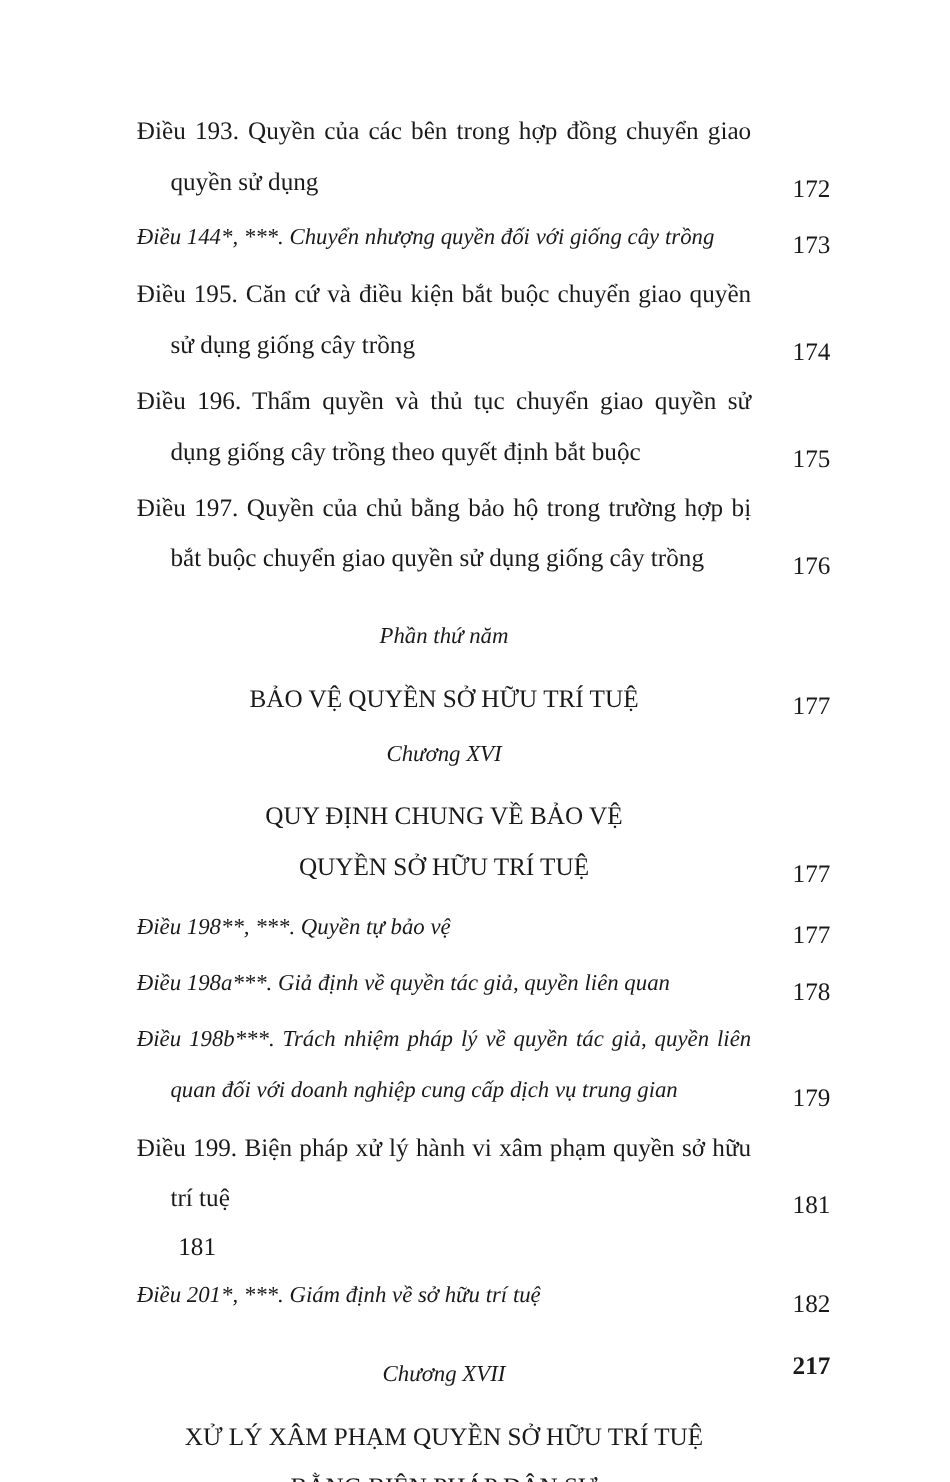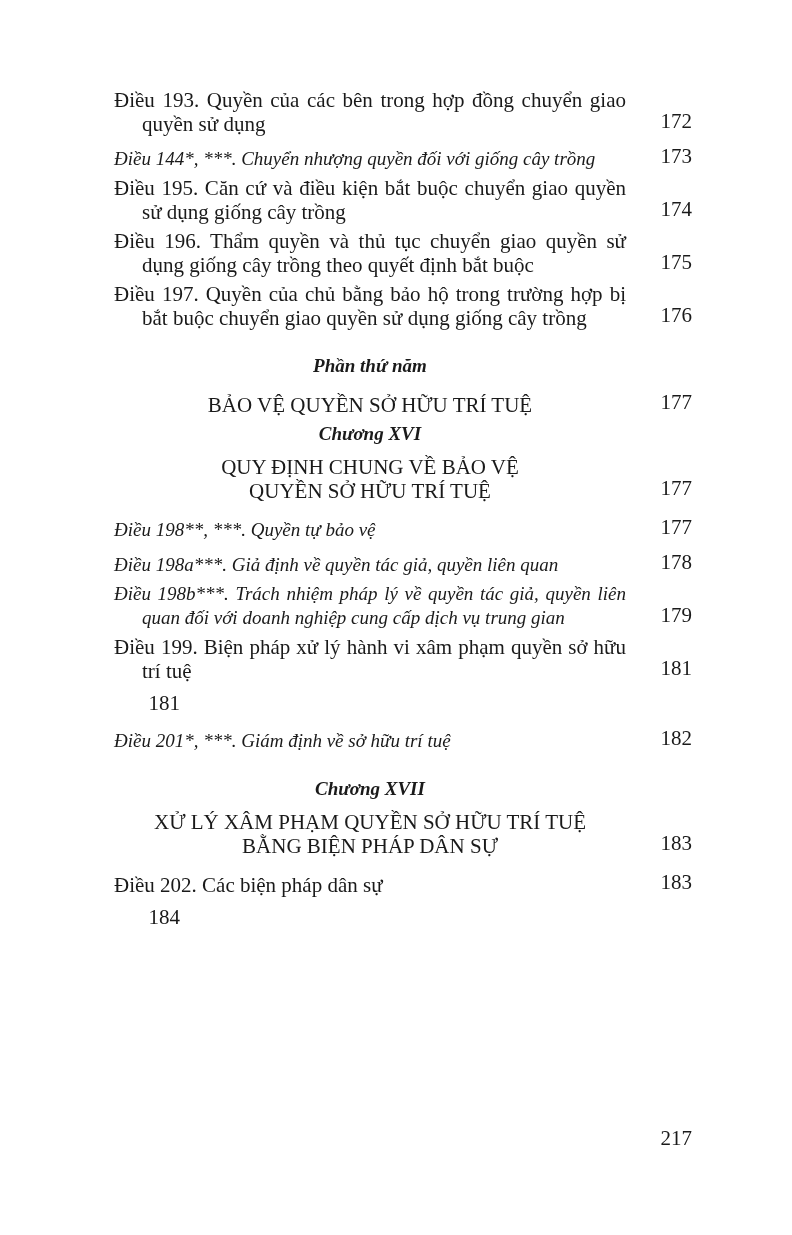--- a/index.html
+++ b/index.html
@@ -21,56 +21,55 @@
     overflow: hidden;
   }
   .row {
     display: flex;
     align-items: flex-end;
     margin: 0 0 5px 0;
   }
   .txt {
     flex: 1;
     font-size: 21px;
-    line-height: 24px;
+    line-height: 42px;
   }
   .txt.hang {
     padding-left: 28px;
     text-indent: -28px;
     text-align: justify;
   }
   .txt.it {
     font-style: italic;
     font-size: 19px;
   }
   .txt.ctr {
     text-align: center;
     white-space: pre-line;
-    font-weight: bold;
   }
   .txt.bold {
     font-weight: normal;
   }
   .pg {
     width: 66px;
     text-align: right;
     font-size: 21px;
     line-height: 30px;
     align-self: flex-end;
   }
   .sp-xl { margin-top: 24px; }
   .sp-lg { }
   .sp-md { margin-top: 9px; }
   .sp-bt { margin-bottom: 9px; justify-content: flex-end; }
   .footer-num {
     position: absolute;
     top: 1126px;
     right: 100px;
     font-size: 21px;
-    font-weight: normal;
+    font-weight: bold;
   }
 </style>
 </head>
 <body>
 
 <div class="page">
 
   <div class="row">
     <span class="txt hang">Điều 193. Quyền của các bên trong hợp đồng chuyển giao quyền sử dụng</span>
     <span class="pg">172</span>

